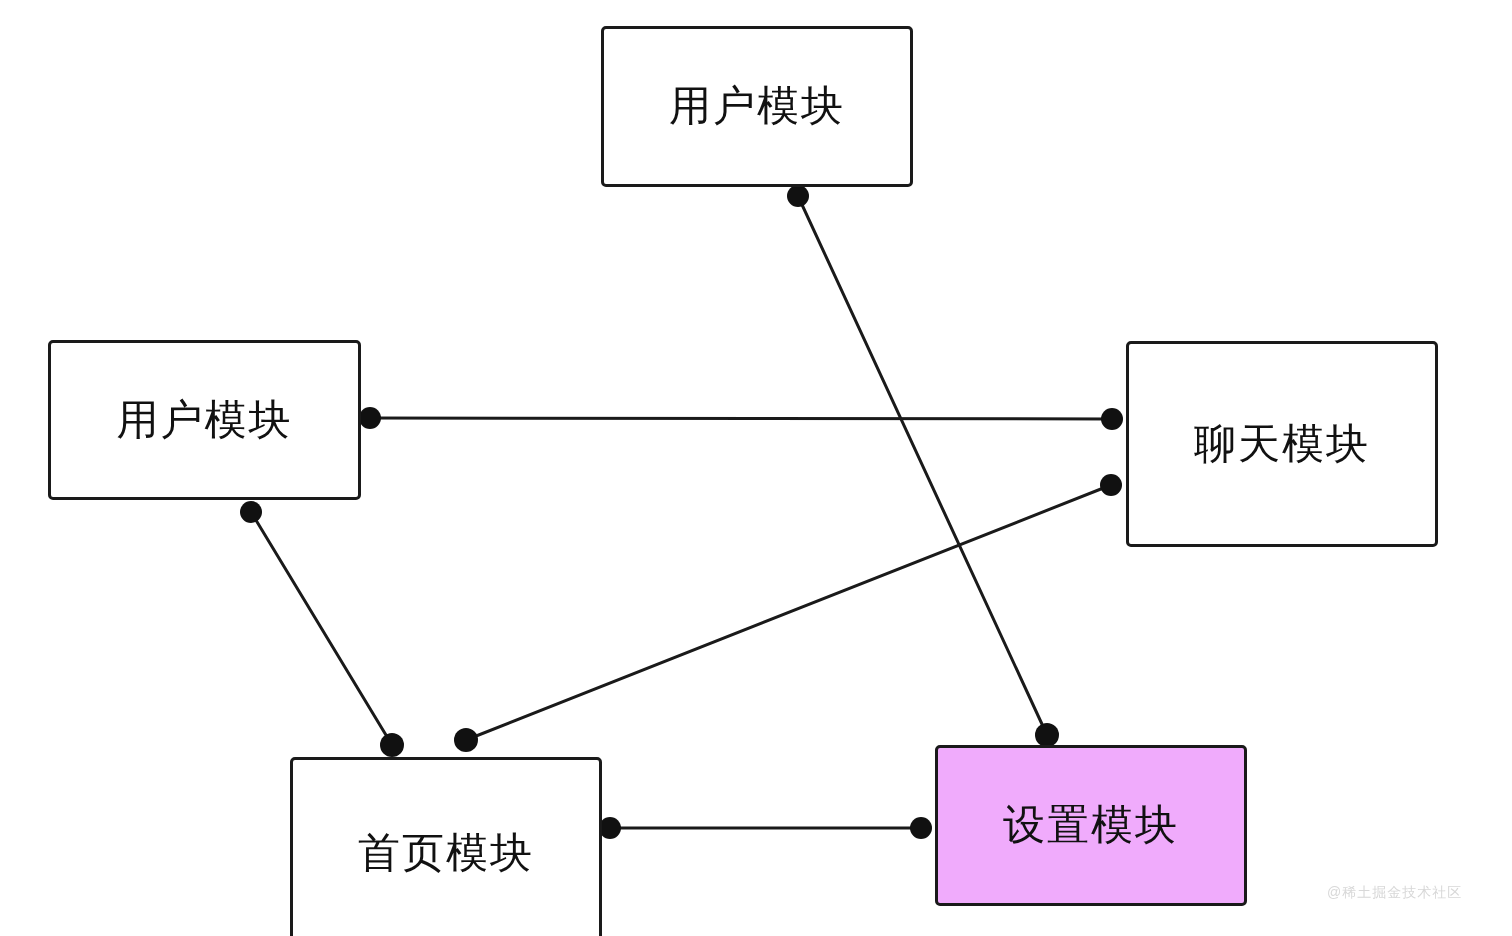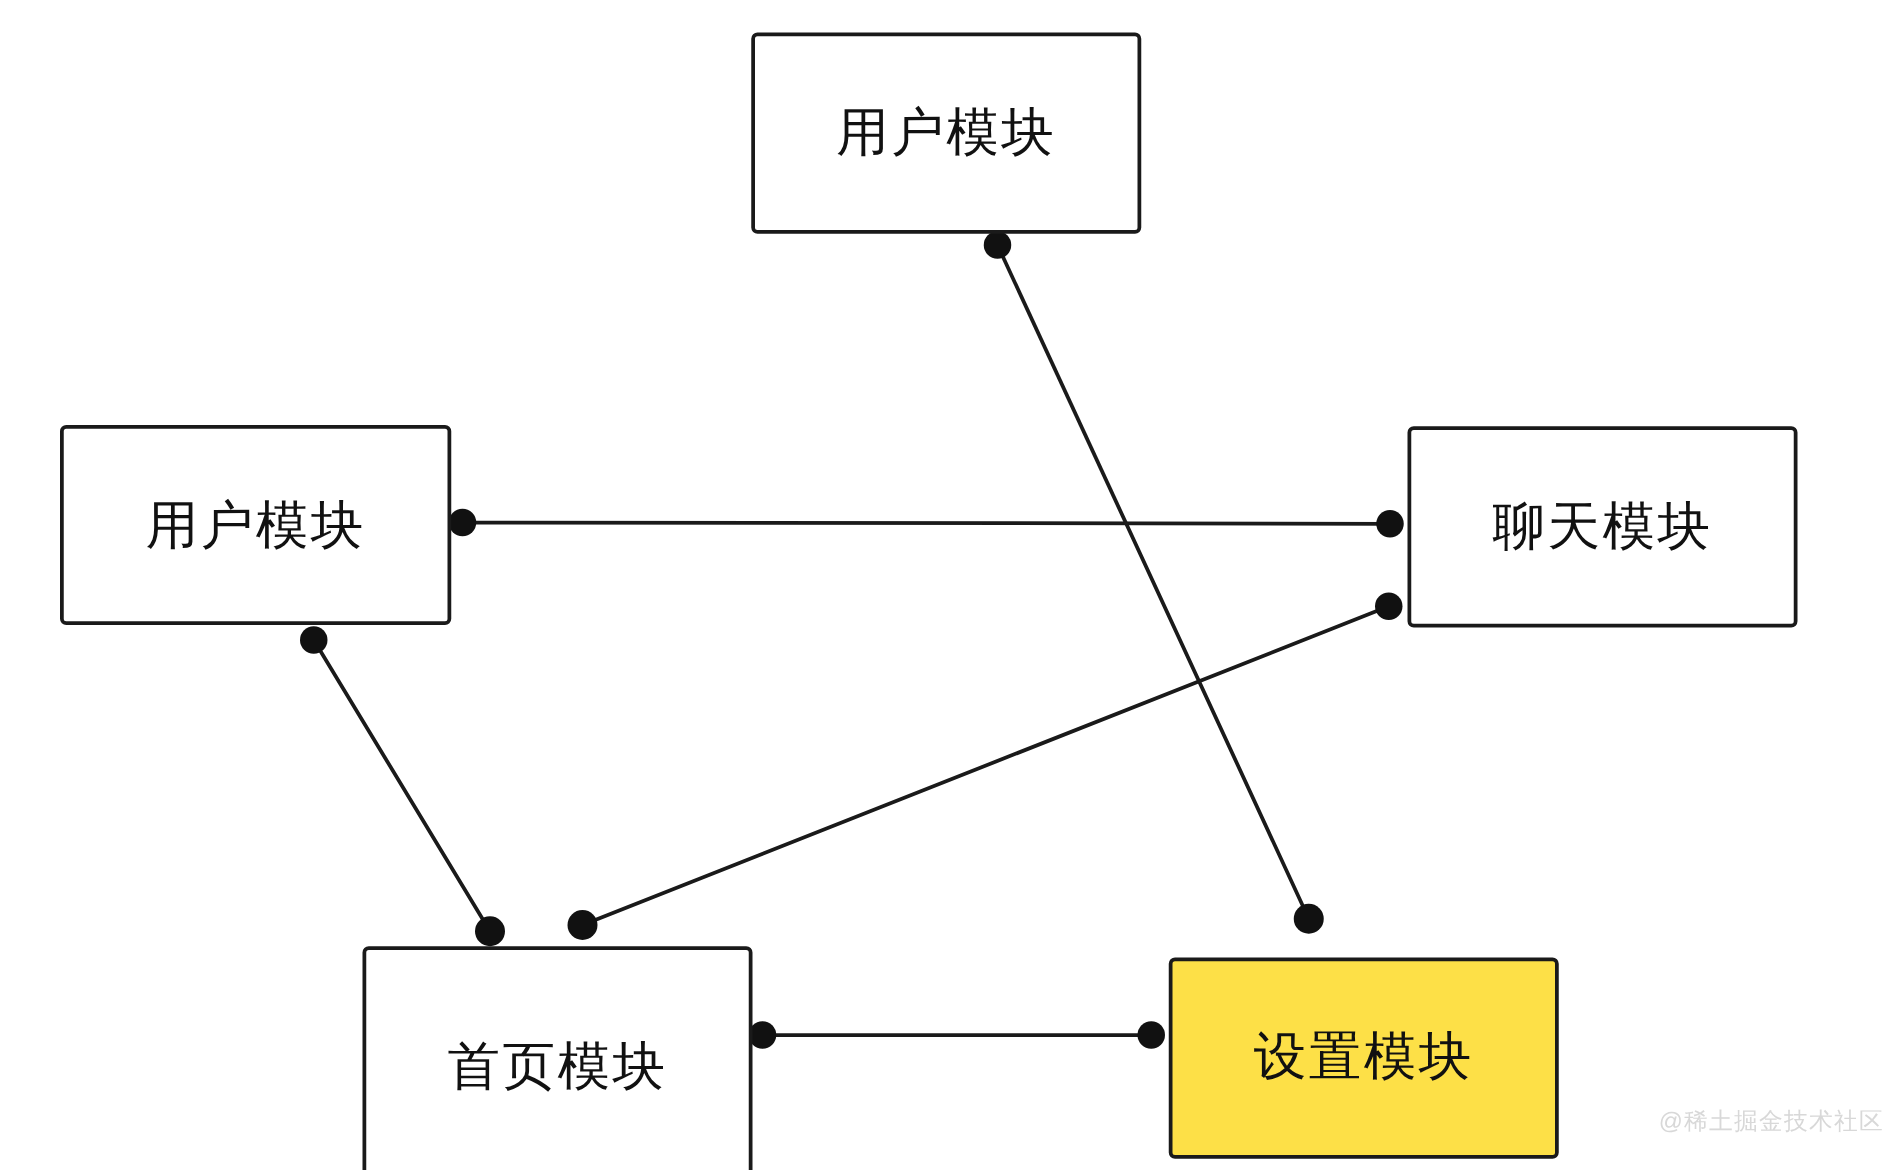--- a/index.html
+++ b/index.html
@@ -38,21 +38,21 @@
   .node-label {
     font-size: 42px;
     color: #111111;
     letter-spacing: 2px;
     line-height: 1.1;
     white-space: nowrap;
     user-select: none;
   }
   .watermark {
     position: absolute;
-    font-size: 19px;
+    font-size: 14px;
     color: #d8d8d8;
     letter-spacing: 1px;
     white-space: nowrap;
     z-index: 3;
     user-select: none;
   }
 </style>
 </head>
 <body>
 
@@ -80,26 +80,26 @@
       </g>
   </svg>
 
   <div id="nodes-group">
       <div class="node" style="left: 601px; top: 26px; width: 312px; height: 161px; border-color: rgb(26, 26, 26); background: rgb(255, 255, 255);">
         <span class="node-label">用户模块</span>
       </div>
       <div class="node" style="left: 48px; top: 340px; width: 313px; height: 160px; border-color: rgb(26, 26, 26); background: rgb(255, 255, 255); text-align: right;">
         <span class="node-label">用户模块</span>
       </div>
-      <div class="node" style="left: 1126px; top: 341px; width: 312px; height: 161px; border-color: rgb(26, 26, 26); background: rgb(255, 255, 255);">
+      <div class="node" style="left: 1126px; top: 341px; width: 312px; height: 206px; border-color: rgb(26, 26, 26); background: rgb(255, 255, 255);">
         <span class="node-label">聊天模块</span>
       </div>
       <div class="node" style="left: 290px; top: 757px; width: 312px; height: 192px; border-color: rgb(26, 26, 26); background: rgb(255, 255, 255);">
         <span class="node-label">首页模块</span>
       </div>
-      <div class="node" style="left: 935px; top: 766px; width: 312px; height: 161px; border-color: rgb(26, 26, 26); background: #fde047; font-family: Liberation Serif, serif;">
+      <div class="node" style="left: 935px; top: 745px; width: 312px; height: 161px; border-color: rgb(26, 26, 26); background: #f0abfc;">
         <span class="node-label">设置模块</span>
       </div>
     </div>
 
   <div class="watermark" style="left: 1327px; top: 884px; color: rgb(216, 216, 216);">@稀土掘金技术社区</div>
 
 </div>
 
 </body></html>

